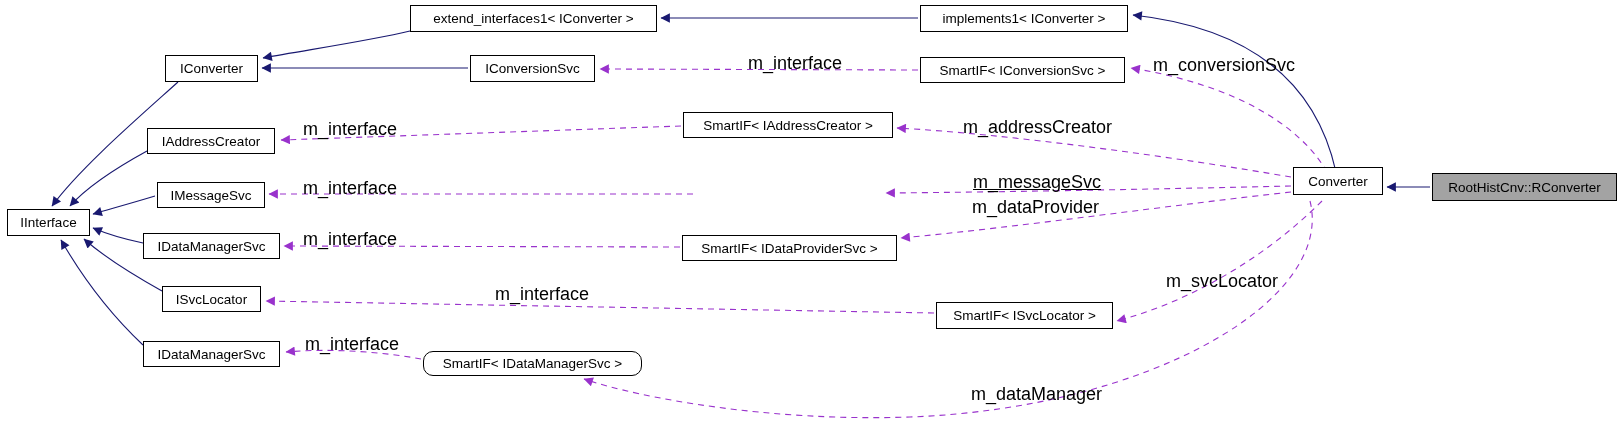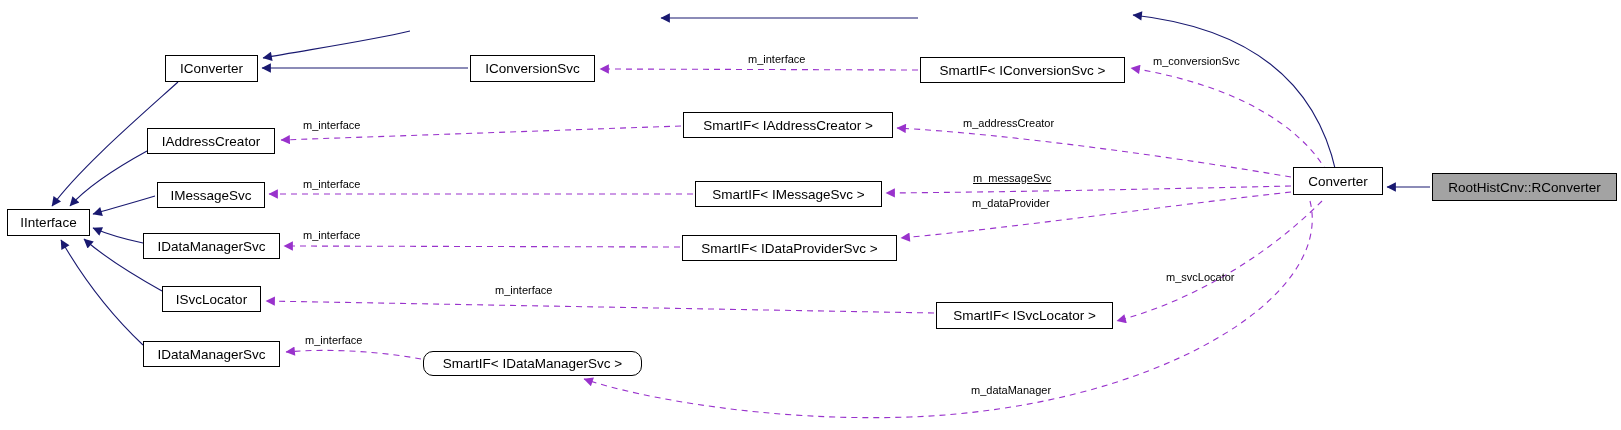--- a/index.html
+++ b/index.html
@@ -17,21 +17,21 @@
     border:1px solid #000;
     background:#fff;
     display:flex;align-items:center;justify-content:center;
     font-size:13.5px;color:#000;
     white-space:nowrap;
     z-index:2;
   }
   .node.hl{background:#a3a3a3;}
   .elabel{
     position:absolute;
-    font-size:11px;color:#000;
+    font-size:18px;color:#000;
     white-space:nowrap;
     z-index:3;
   }
   .solidEdge{stroke:#191970;stroke-width:1.1;fill:none;}
   .dashEdge{stroke:#9932cc;stroke-width:1.1;fill:none;stroke-dasharray:6,5;}
 </style>
 </head>
 <body>
 
 <div id="canvas">
@@ -65,31 +65,32 @@
     <path class="dashEdge" marker-end="url(#ap)" d="M693,194 L269,194"></path>
     <path class="dashEdge" marker-end="url(#ap)" d="M1291,186 C1160,189 1010,192 886,193"></path>
     <path class="dashEdge" marker-end="url(#ap)" d="M1291,192 C1180,204 1020,227 901,238"></path>
     <path class="dashEdge" marker-end="url(#ap)" d="M680,247 L284,246"></path>
     <path class="dashEdge" marker-end="url(#ap)" d="M934,313 L266,301"></path>
     <path class="dashEdge" marker-end="url(#ap)" d="M1322,201 C1268,255 1195,300 1117,321"></path>
     <path class="dashEdge" marker-end="url(#ap)" d="M421,359 C385,352 330,348 286,352"></path>
     <path class="dashEdge" marker-end="url(#ap)" d="M1310,201 C1335,300 1150,408 910,417 C770,422 640,398 584,379"></path>
   </svg>
 
+  <div class="node" style="left:410px;top:5px;width:247px;height:27px;">extend_interfaces1&lt; IConverter &gt;</div>
+  <div class="node" style="left:920px;top:5px;width:208px;height:27px;">implements1&lt; IConverter &gt;</div>
   <div class="node" style="left:165px;top:55px;width:93px;height:27px;">IConverter</div>
   <div class="node" style="left:470px;top:55px;width:125px;height:27px;">IConversionSvc</div>
   <div class="node" style="left:920px;top:57px;width:205px;height:26px;">SmartIF&lt; IConversionSvc &gt;</div>
   <div class="node" style="left:147px;top:128px;width:128px;height:26px;">IAddressCreator</div>
   <div class="node" style="left:157px;top:182px;width:108px;height:26px;">IMessageSvc</div>
   <div class="node" style="left:143px;top:233px;width:137px;height:26px;">IDataManagerSvc</div>
   <div class="node" style="left:7px;top:209px;width:83px;height:27px;">IInterface</div>
   <div class="node" style="left:162px;top:286px;width:99px;height:26px;">ISvcLocator</div>
   <div class="node" style="left:143px;top:341px;width:137px;height:26px;">IDataManagerSvc</div>
   <div class="node" style="left:683px;top:112px;width:210px;height:26px;">SmartIF&lt; IAddressCreator &gt;</div>
-  <div class="node" style="left:695px;top:181px;width:187px;height:26px;">SmartIF&lt; IMessageSvc &gt;</div>
   <div class="node" style="left:682px;top:235px;width:215px;height:26px;">SmartIF&lt; IDataProviderSvc &gt;</div>
   <div class="node" style="left:936px;top:302px;width:177px;height:27px;">SmartIF&lt; ISvcLocator &gt;</div>
   <div class="node" style="left:423px;top:351px;width:219px;height:25px;border-radius:10px;">SmartIF&lt; IDataManagerSvc &gt;</div>
   <div class="node" style="left:1293px;top:167px;width:90px;height:28px;">Converter</div>
   <div class="node hl" style="left:1432px;top:173px;width:185px;height:28px;">RootHistCnv::RConverter</div>
 
   <div class="elabel" style="left:748px;top:53px;">m_interface</div>
   <div class="elabel" style="left:1153px;top:55px;">m_conversionSvc</div>
   <div class="elabel" style="left:303px;top:119px;">m_interface</div>
   <div class="elabel" style="left:963px;top:117px;">m_addressCreator</div>

